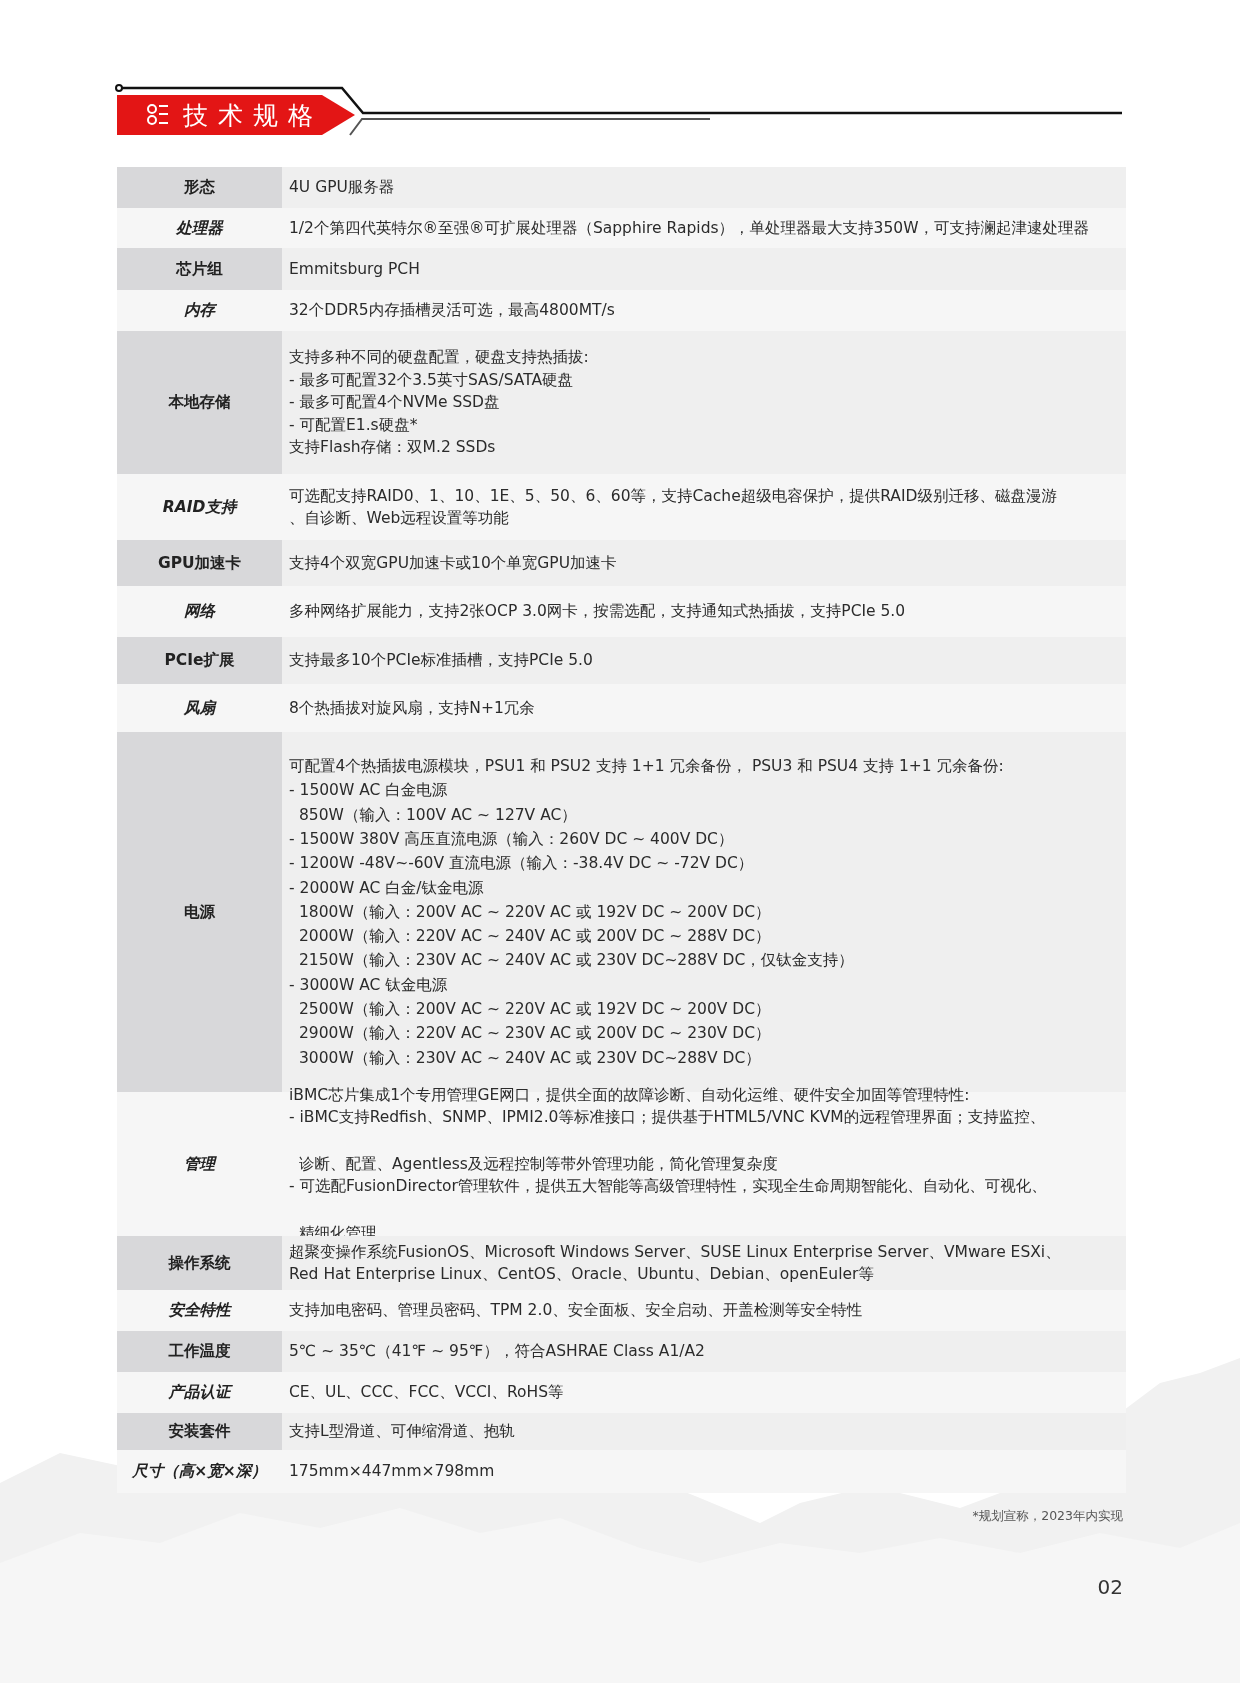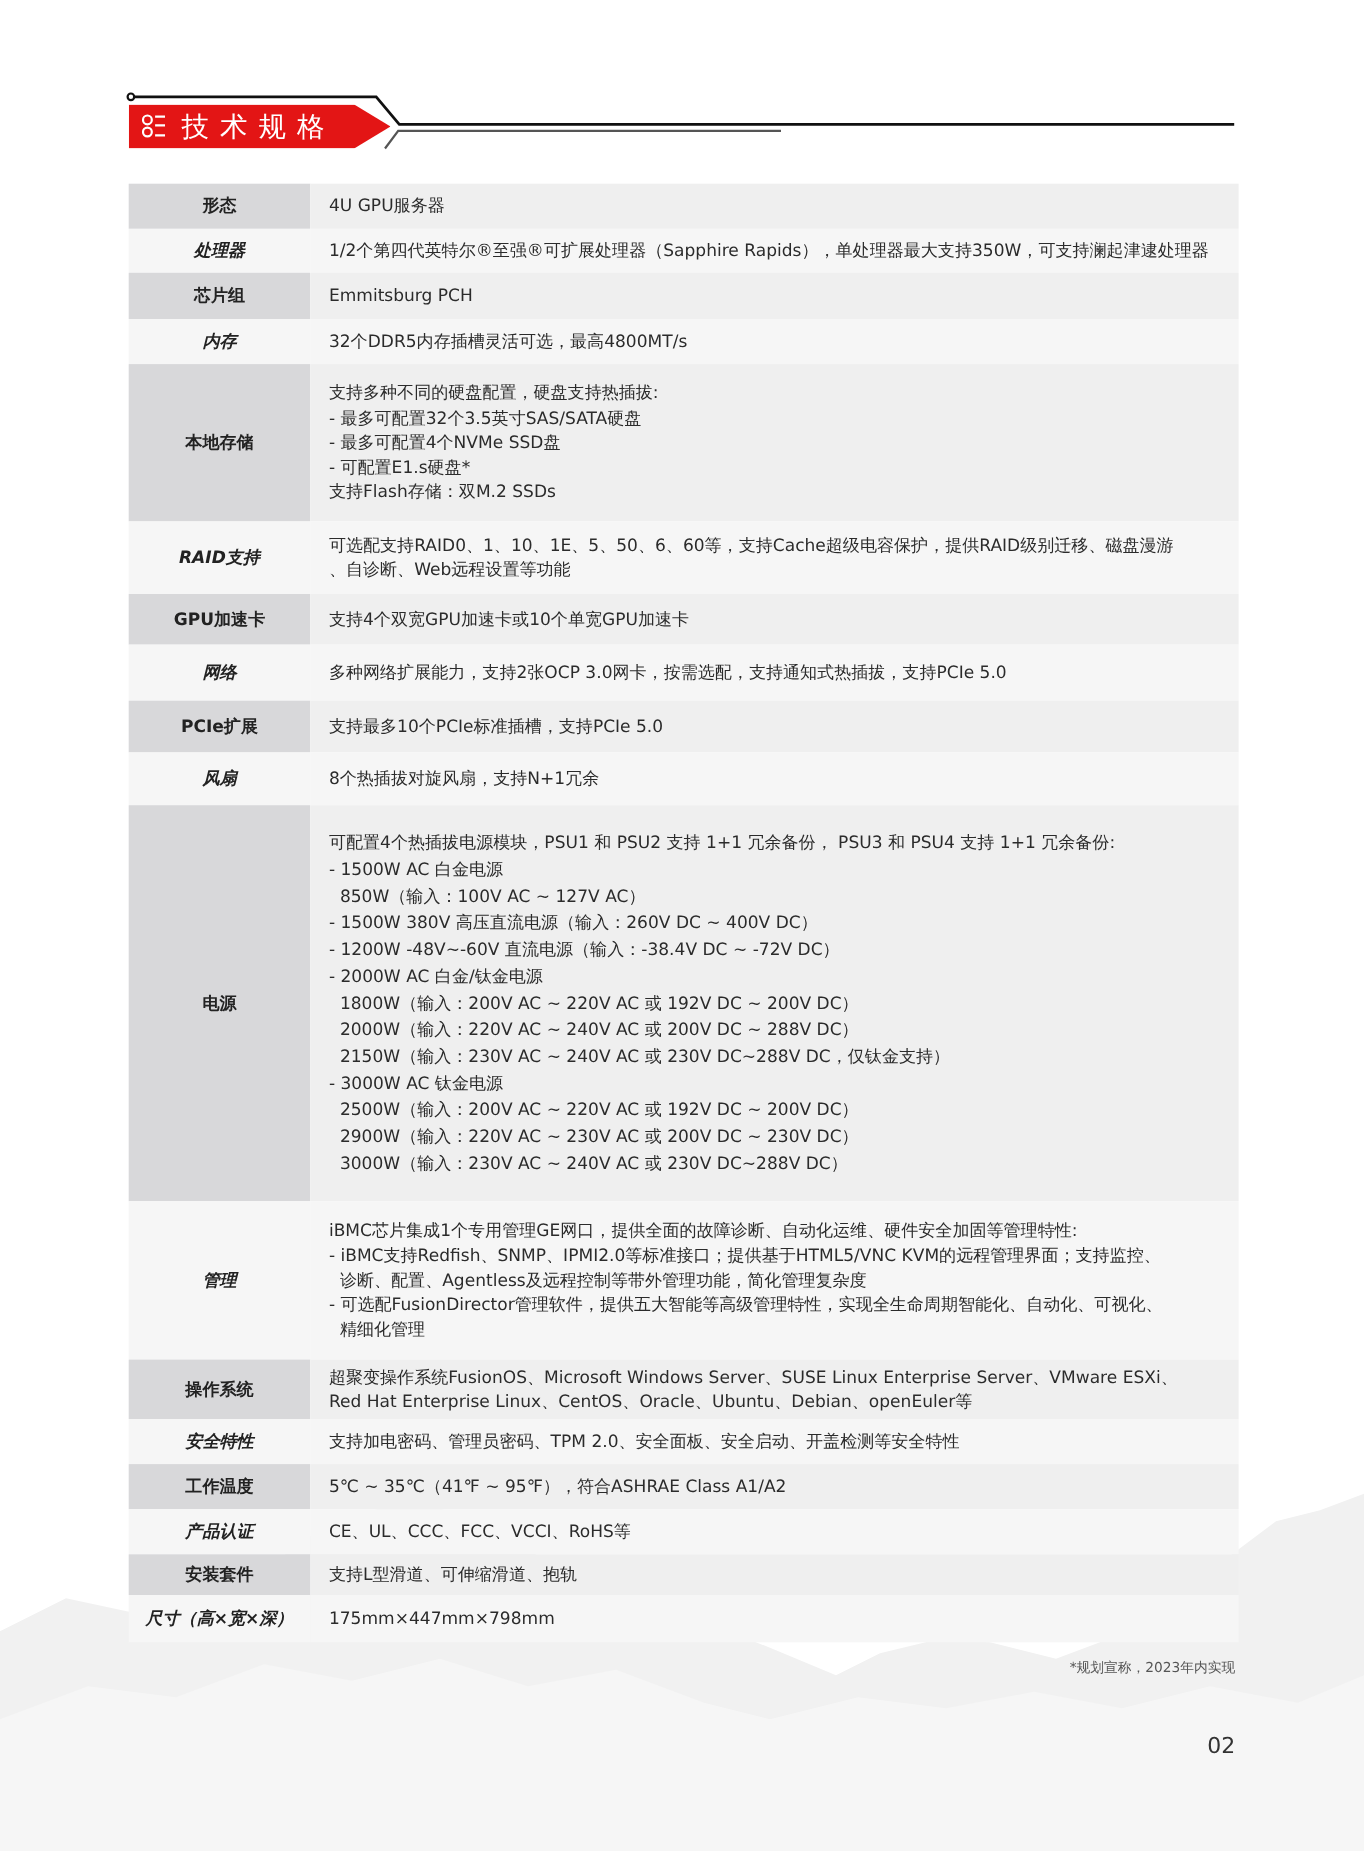--- a/index.html
+++ b/index.html
@@ -6,43 +6,43 @@
   html, body { width: 1240px; height: 1683px; background: #ffffff; overflow: hidden; }
   body { position: relative; font-family: "DejaVu Sans", "Liberation Sans", sans-serif; color: #2a2a2a; }
 
   .mountains { position: absolute; left: 0; right: 0; bottom: 0; height: 420px; pointer-events: none; }
 
   .header { position: absolute; left: 0; top: 0; width: 1240px; height: 150px; }
   .banner {
     position: absolute; left: 117px; top: 95px; width: 238px; height: 40px;
     background: #e31515;
     clip-path: polygon(0 0, 205px 0, 238px 20px, 205px 40px, 0 40px);
-    display: flex; align-items: center; padding-left: 12px;
+    display: flex; align-items: center; padding-left: 30px;
   }
   .banner-icon { width: 22px; height: 24px; margin-right: 14px; position: relative; }
   .banner-title { color: #fff; font-size: 25px; letter-spacing: 10px; font-weight: normal; }
 
   .spec-table { position: absolute; left: 117px; top: 167px; width: 1009px; }
   .row { display: flex; width: 100%; }
   .row .label {
     width: 165px; flex: 0 0 165px;
     display: flex; align-items: center; justify-content: center;
     font-weight: bold; font-size: 15.5px; color: #222; text-align: center;
   }
   .row .value {
     flex: 1; display: flex; flex-direction: column; justify-content: center;
-    padding: 0 10px 0 17px; font-size: 15.5px; line-height: 22.5px; color: #2b2b2b;
+    padding: 0 10px 0 7px; font-size: 15.5px; line-height: 22.5px; color: #2b2b2b;
   }
   .row.odd .label { background: #d8d8da; }
   .row.odd .value { background: #efefef; }
   .row.even .label { background: #f6f6f6; font-style: italic; }
   .row.even .value { background: #f6f6f6; }
   .row .value .line { white-space: nowrap; }
   .row .value .line.indent { padding-left: 10px; }
-  .row .value .line.indent2 { padding-left: 10px; }
+  .row .value .line.indent2 { padding-left: 10px; margin-top: 24px; }
 
   .footnote { position: absolute; right: 117px; top: 1508px; font-size: 12.5px; color: #555; }
   .page-number { position: absolute; right: 117px; top: 1575px; font-size: 20px; color: #333; }
 </style>
 </head>
 <body>
 
 <svg class="mountains" viewBox="0 0 1240 420" preserveAspectRatio="none">
   <path d="M0 220 L60 190 L130 205 L200 170 L260 150 L300 120 L340 110 L380 95 L420 120 L470 140 L520 170 L600 200 L650 215 L700 235 L760 260 L800 240 L850 228 L900 230 L960 245 L1000 230 L1040 200 L1080 180 L1120 150 L1160 120 L1200 110 L1240 95 L1240 420 L0 420 Z" fill="#f1f1f1"></path>
   <path d="M0 300 L80 270 L160 280 L240 250 L320 265 L400 245 L480 270 L560 255 L640 285 L700 300 L780 280 L860 290 L940 275 L1020 290 L1100 270 L1180 285 L1240 260 L1240 420 L0 420 Z" fill="#f6f6f6"></path>

